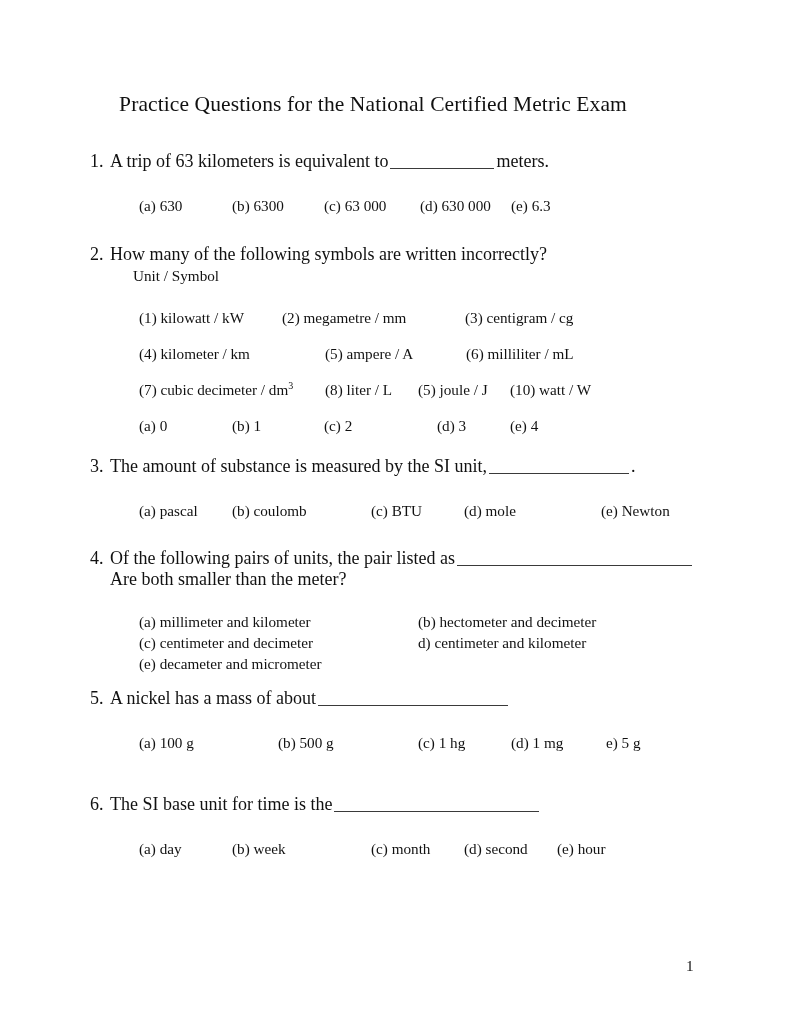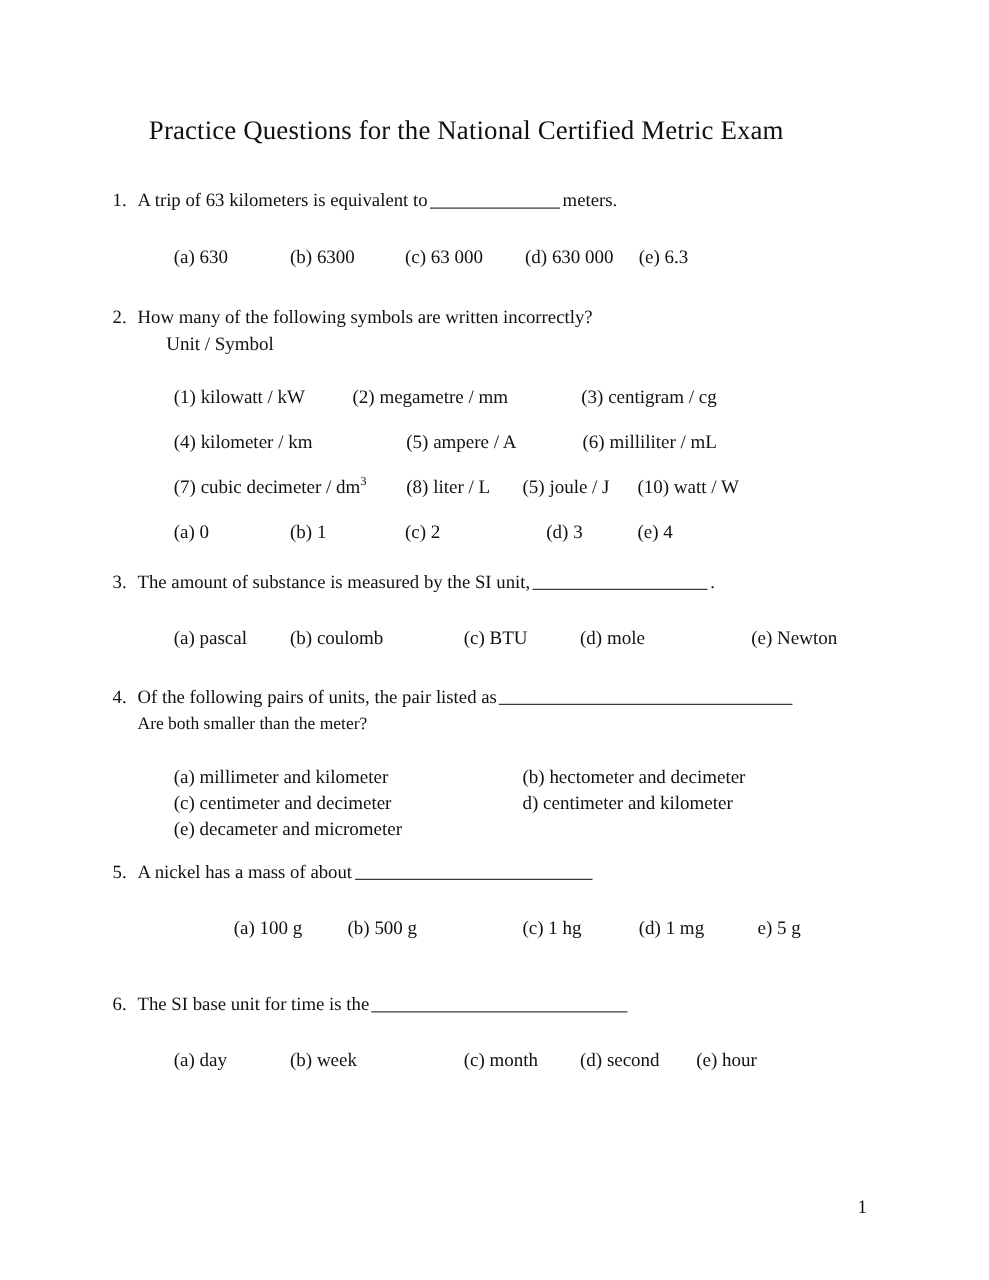--- a/index.html
+++ b/index.html
@@ -37,38 +37,38 @@
   }
 
   
   .question {
     position: absolute;
     left: 90px;
     width: 660px;
   }
   .q-line {
     position: relative;
-    font-size: 15px;
+    font-size: 18px;
     line-height: 21px;
     white-space: nowrap;
   }
   .q-num {
     display: inline-block;
     width: 20px;
     text-align: left;
   }
   .q-sub {
     padding-left: 43px;
     font-size: 15.2px;
     line-height: 21px;
     white-space: nowrap;
   }
   .q-cont {
     padding-left: 20px;
-    font-size: 14px;
+    font-size: 18px;
     line-height: 21px;
     white-space: nowrap;
   }
 
   
   .blank {
     display: inline-block;
     border-bottom: 1.3px solid #3a3a3a;
     vertical-align: -2px;
     height: 13px;
@@ -194,21 +194,21 @@
     <div class="options">
       <span class="opt opt-col-left">(e) decameter and micrometer</span>
     </div>
   </div>
 
   <div class="question" style="top: 688px;">
     <div class="q-line">
       <span class="q-num">5.</span><span>A nickel has a mass of about</span><span class="blank blank-5"></span>
     </div>
     <div class="options" style="margin-top: 23px;">
-      <span class="opt" style="left:49px;margin-left:48px;">(a) 100 g</span>
+      <span class="opt" style="left:49px;">(a) 100 g</span>
       <span class="opt" style="left:188px;">(b) 500 g</span>
       <span class="opt" style="left:328px;">(c) 1 hg</span>
       <span class="opt" style="left:421px;">(d) 1 mg</span>
       <span class="opt" style="left:516px;">e) 5 g</span>
     </div>
   </div>
 
   <div class="question" style="top: 794px;">
     <div class="q-line">
       <span class="q-num">6.</span><span>The SI base unit for time is the</span><span class="blank blank-6"></span>

